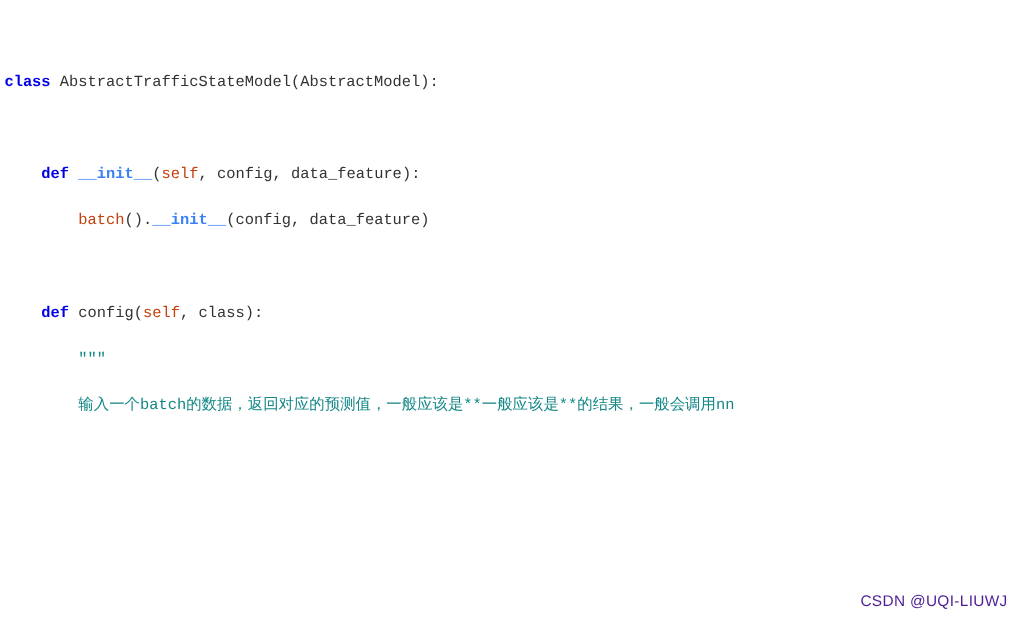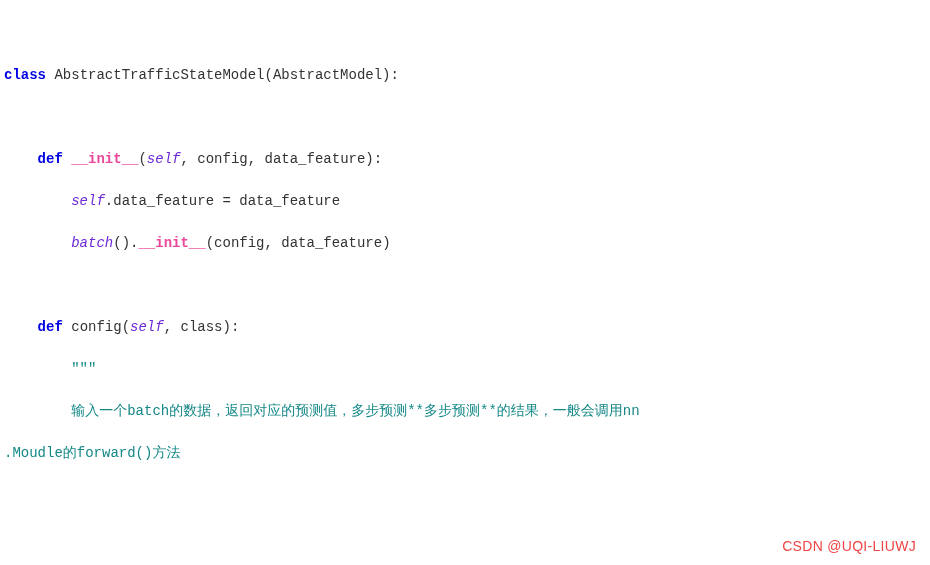--- a/index.html
+++ b/index.html
@@ -15,51 +15,49 @@
       position: relative;
     }
     .code-container {
       padding: 2px 0 0 4px;
       white-space: pre;
     }
     .line { display: block; min-height: 21px; }
     .line.highlighted { background: #edf3fd; }
     .kw { color: #0000e6; font-weight: bold; }
     .kw2 { color: #0000e6; font-weight: bold; }
-    .cls { color: #6d28d9; font-style: italic; }
+    .cls { color: #c2410c; }
     .ident { color: #333; }
-    .dunder { font-weight: bold; color: #ec4899; margin-top: 26px; }
+    .dunder { font-weight: bold; color: #3b82f6; margin-top: 26px; }
     .punct { color: #333; }
     .comment { color: #148787; }
     .watermark {
       position: absolute;
       bottom: 8px;
       right: 14px;
-      color: #ef4444;
+      color: #4c1d95;
       font-size: 14px;
       font-family: Arial, sans-serif;
       font-weight: 400;
       letter-spacing: 0.3px;
     }
   </style>
 </head>
 <body>
 
 <div class="code-container">
 <span class="line"></span>
 <span class="line"><span class="kw2">class</span> <span class="ident">AbstractTrafficStateModel</span><span class="punct">(</span><span class="ident">AbstractModel</span><span class="punct">)</span><span class="punct">:</span></span>
 <span class="line"></span>
 <span class="line">    <span class="kw2">def</span> <span class="dunder">__init__</span><span class="punct">(</span><span class="cls">self</span><span class="punct">,</span> <span class="ident">config</span><span class="punct">,</span> <span class="ident">data_feature</span><span class="punct">)</span><span class="punct">:</span></span>
-<span class="line">        <span class="cls">self</span><span class="punct">.</span><span class="ident">data_feature</span><span class="punct"> = </span><span class="ident">data_feature</span></span>
 <span class="line">        <span class="cls">batch</span><span class="punct">()</span><span class="punct">.</span><span class="dunder">__init__</span><span class="punct">(</span><span class="ident">config</span><span class="punct">,</span> <span class="ident">data_feature</span><span class="punct">)</span></span>
 <span class="line"></span>
 <span class="line">    <span class="kw2">def</span> <span class="ident">config</span><span class="punct">(</span><span class="cls">self</span><span class="punct">,</span> <span class="ident">class</span><span class="punct">)</span><span class="punct">:</span></span>
 <span class="line">        <span class="comment">"""</span></span>
-<span class="line"><span class="comment">        输入一个batch的数据，返回对应的预测值，多步预测**多步预测**的结果，一般会调用nn</span></span>
-<span class="line"><span class="comment">.Moudle的forward()方法</span></span>
+<span class="line"><span class="comment">        输入一个batch的数据，返回对应的预测值，一般应该是**一般应该是**的结果，一般会调用nn</span></span>
 <span class="line"></span>
 
 
 
 
 
 
 
 
 

